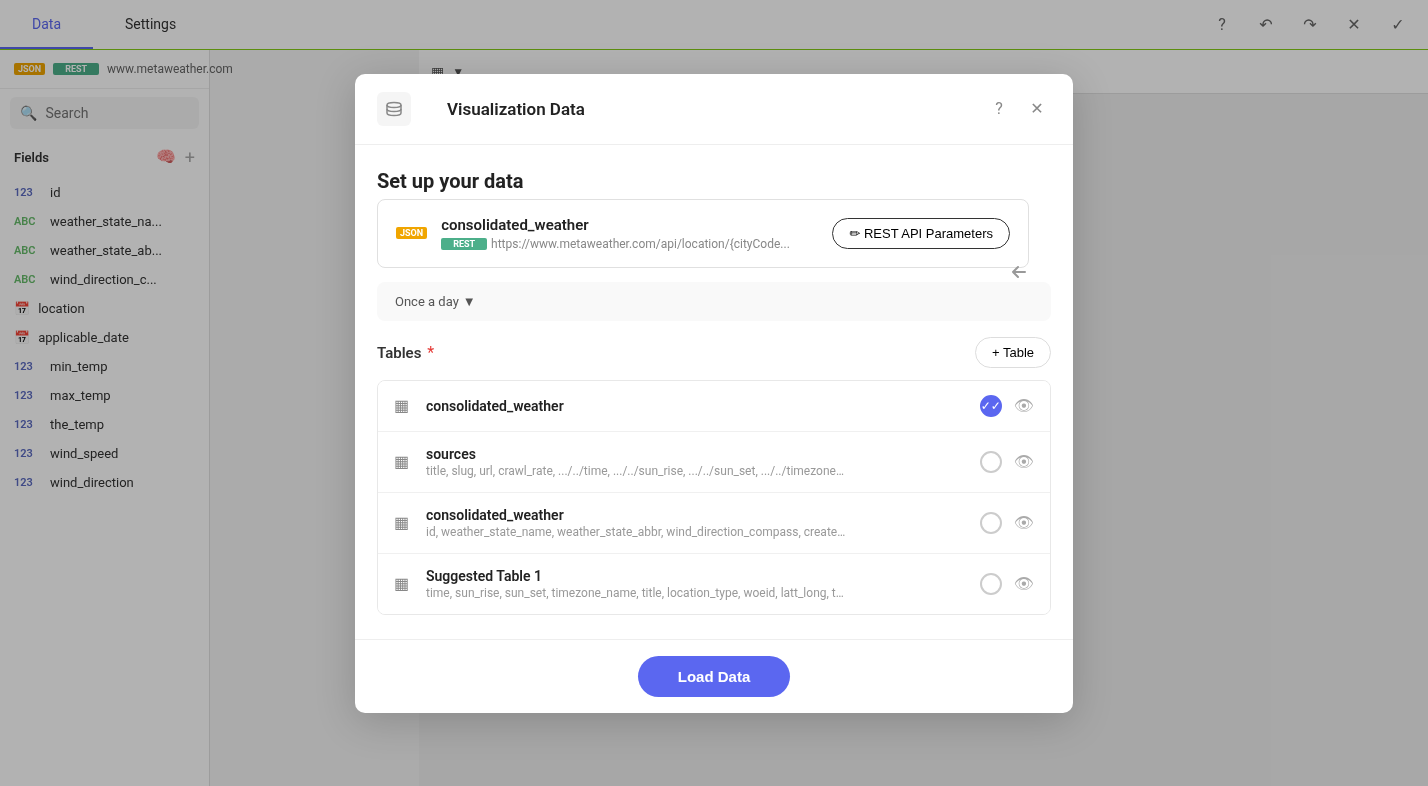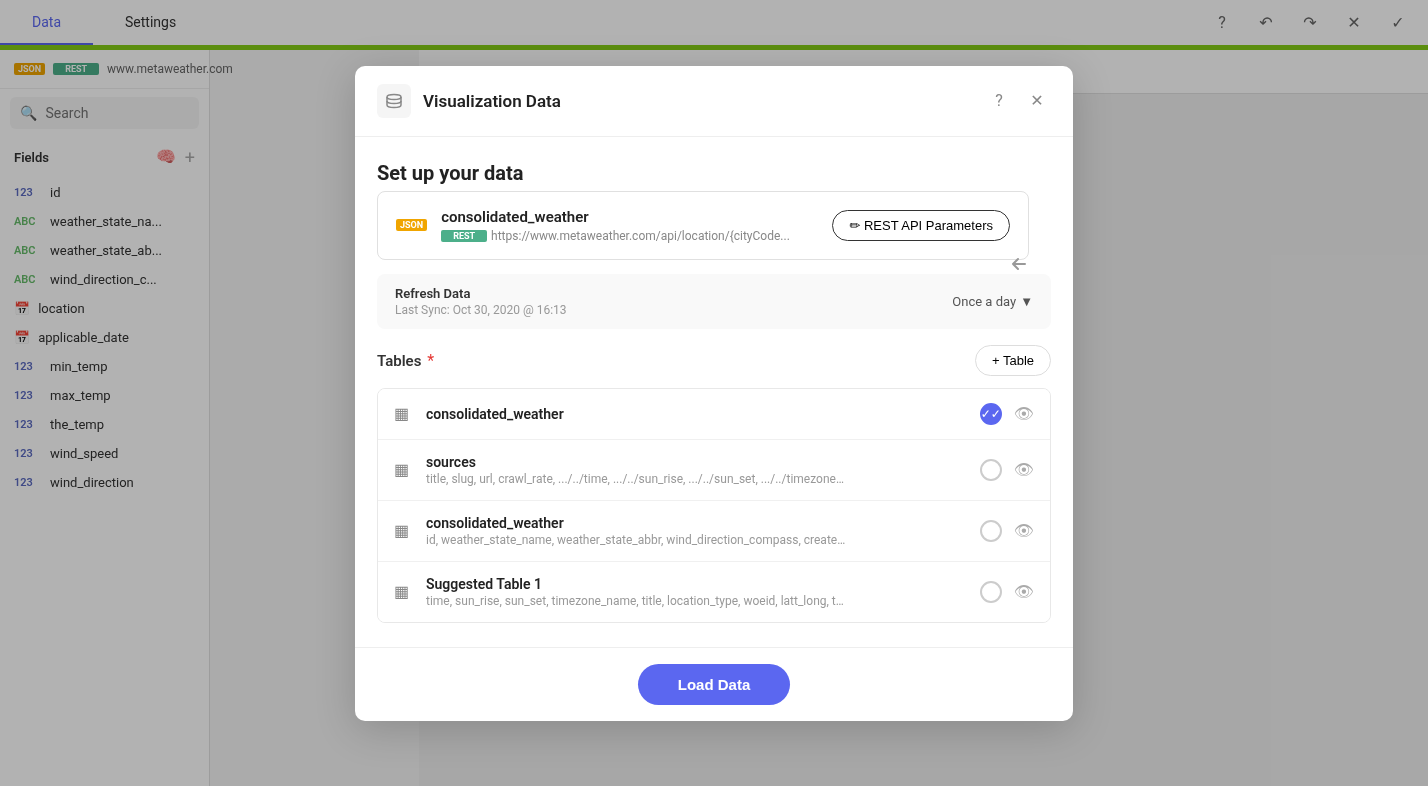--- a/index.html
+++ b/index.html
@@ -2,21 +2,21 @@
 <html><head>
   <meta charset="utf-8">
   <style>
     * { box-sizing: border-box; margin: 0; padding: 0; }
     body { font-family: -apple-system, BlinkMacSystemFont, 'Segoe UI', Roboto, sans-serif; background: #f0f0f0; overflow: hidden; width: 1428px; height: 786px; }
 
     
     .app-container { width: 1428px; height: 786px; position: relative; background: #f5f5f5; }
 
     
-    .top-bar { display: flex; align-items: center; height: 50px; background: #fff; border-bottom: 5px solid #84cc16; }
+    .top-bar { display: flex; align-items: center; height: 50px; background: #fff; border-bottom: 1px solid #84cc16; }
     .tab { padding: 0 32px; height: 100%; display: flex; align-items: center; font-size: 14px; color: #333; cursor: pointer; border-bottom: 2px solid transparent; }
     .tab.active { color: #5b67f0; border-bottom: 2px solid #5b67f0; }
     .top-bar-right { margin-left: auto; display: flex; align-items: center; gap: 16px; padding-right: 16px; }
     .top-bar-icon { width: 28px; height: 28px; display: flex; align-items: center; justify-content: center; cursor: pointer; color: #666; font-size: 16px; }
 
     
     .app-icon-bar { position: absolute; top: 50px; left: 419px; right: 0; height: 44px; background: #fff; border-bottom: 1px solid #e0e0e0; display: flex; align-items: center; padding: 0 12px; gap: 8px; }
 
     
     .sidebar { position: absolute; top: 50px; left: 0; width: 210px; height: calc(786px - 50px); background: #fff; border-right: 1px solid #e0e0e0; }
@@ -39,21 +39,21 @@
     .add-button { display: flex; align-items: center; justify-content: center; padding: 8px; background: #fff; border: 1px dashed #ccc; border-radius: 6px; font-size: 13px; color: #999; cursor: pointer; }
 
     
     .main-content { position: absolute; top: 94px; left: 419px; right: 0; bottom: 0; background: #f0f0f0; }
 
     
     .overlay { position: absolute; top: 0; left: 0; width: 1428px; height: 786px; background: rgba(0,0,0,0.3); z-index: 100; display: flex; align-items: center; justify-content: center; }
 
     
     .modal { background: #fff; border-radius: 10px; width: 718px; max-height: 720px; box-shadow: 0 8px 40px rgba(0,0,0,0.18); display: flex; flex-direction: column; position: relative; }
-    .modal-header { display: flex; align-items: center; padding: 18px 22px; border-bottom: 1px solid #eee; }
+    .modal-header { display: flex; align-items: center; padding: 18px 22px; border-bottom: 1px solid #eee; gap: 24px; }
     .modal-header-icon { width: 34px; height: 34px; border-radius: 6px; background: #f5f5f5; display: flex; align-items: center; justify-content: center; margin-right: 12px; color: #666; font-size: 17px; }
     .modal-title { font-size: 17px; font-weight: 600; color: #222; flex: 1; }
     .modal-header-actions { display: flex; gap: 10px; }
     .modal-icon-btn { width: 28px; height: 28px; display: flex; align-items: center; justify-content: center; cursor: pointer; color: #888; font-size: 16px; }
     .modal-body { padding: 24px 22px; flex: 1; overflow-y: auto; }
 
     .setup-title { font-size: 20px; font-weight: 700; color: #222; margin-bottom: 6px; }
     .back-icon { position: absolute; right: 22px; top: 90px; cursor: pointer; color: #888; font-size: 18px; }
 
     .setup-desc { font-size: 14px; color: #666; margin-bottom: 20px; border-bottom: 1px solid #eee; padding-bottom: 16px; }
@@ -227,24 +227,20 @@
               <span class="rest-badge">REST</span>
               <span class="datasource-url-text">https://www.metaweather.com/api/location/{cityCode...</span>
             </div>
           </div>
           <button class="api-params-btn">
             <span>✏ REST API Parameters</span>
           </button>
         </div>
 
         <div class="refresh-row">
-          <div class="refresh-info">
-            <div class="refresh-title">Refresh Data</div>
-            <div class="refresh-sub">Last Sync: Oct 30, 2020 @ 16:13</div>
-          </div>
           <div class="refresh-select">
             <span>Once a day</span>
             <span>▼</span>
           </div>
         </div>
 
         <div class="tables-header">
           <div>
             <span class="tables-label">Tables</span>
             <span class="required-dot">*</span>

